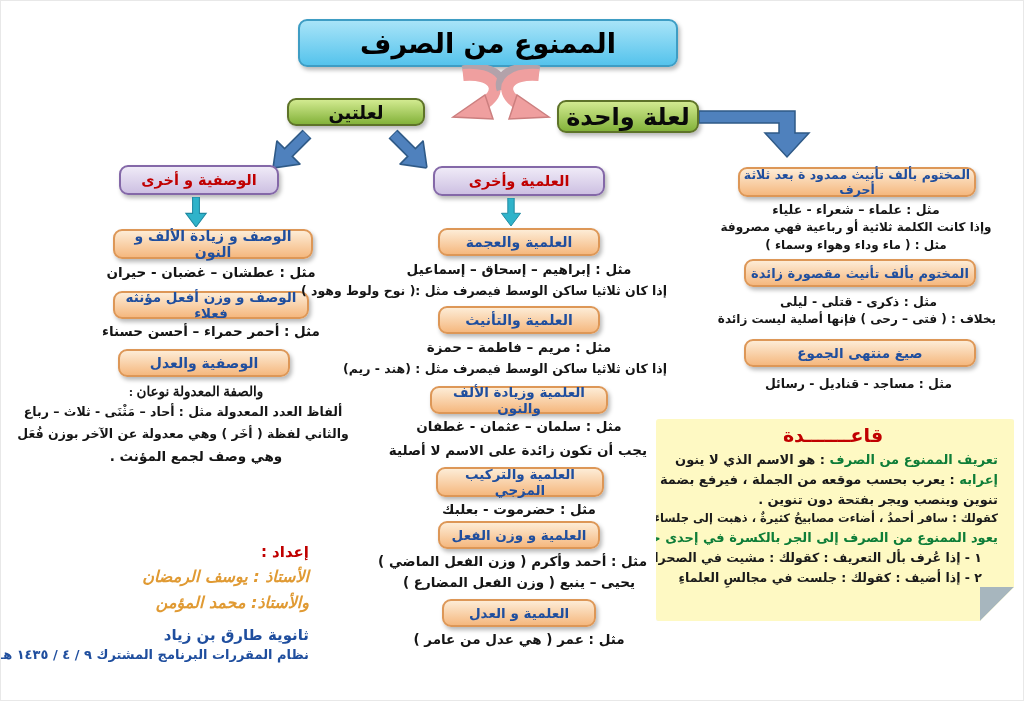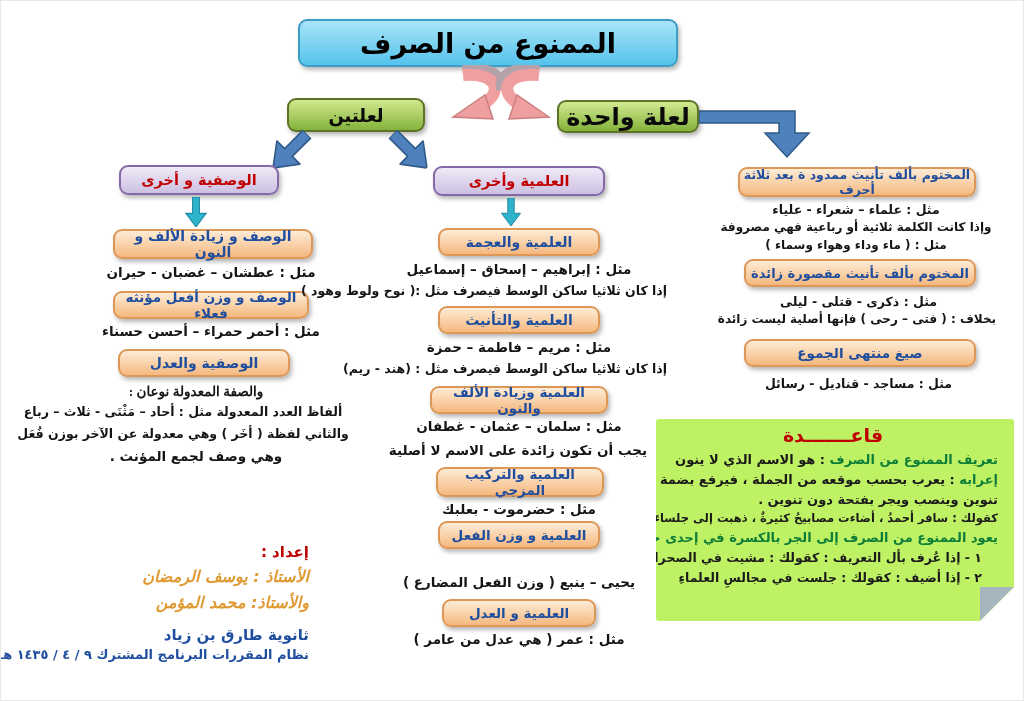--- a/index.html
+++ b/index.html
@@ -32,21 +32,21 @@
   .orange{--f1:#fdecd6;--f2:#f5b87f;--bc:#dd9757;color:#1f4e9e;}
   .tx{
     position:absolute;font-weight:bold;color:#151515;text-align:center;
     direction:rtl;font-size:13.5px;line-height:1.3;white-space:nowrap;
   }
   .sm{font-size:12.5px;}
   .xs{font-size:12px;}
   .arr{position:absolute;}
   .note{
     position:absolute;left:655px;top:418px;width:358px;height:202px;
-    background:#bef264;border-radius:3px;box-sizing:border-box;
+    background:#fef9c3;border-radius:3px;box-sizing:border-box;
     padding:4px 16px 4px 12px;direction:rtl;
     clip-path:polygon(0 0,100% 0,100% calc(100% - 34px),calc(100% - 34px) 100%,0 100%);
     box-shadow:2px 2px 3px rgba(0,0,0,.15);
   }
   .note .fold{
     position:absolute;right:0;bottom:0;width:34px;height:34px;
     background:#a7b6be;clip-path:polygon(0 0,100% 0,0 100%);
   }
   .note h2{
     margin:1px 0 4px;text-align:center;color:#c00000;font-size:19px;
@@ -74,21 +74,21 @@
 
   <svg class="arr" style="left:410px;top:64px;" width="180" height="68" viewBox="0 0 180 68">
     <path d="M52,7 C80,1 92,13 88,24" stroke="#b3a2aa" stroke-width="13" fill="none"></path>
     <path d="M52,10 C82,7 94,24 74,38" stroke="#ef9f9f" stroke-width="12" fill="none"></path>
     <polygon points="42,52 74,30 82,54" fill="#ef9f9f" stroke="#cc7f7f" stroke-width="1.5"></polygon>
     <path d="M128,7 C100,1 88,13 92,24" stroke="#b3a2aa" stroke-width="13" fill="none"></path>
     <path d="M128,10 C98,7 86,24 106,38" stroke="#ef9f9f" stroke-width="12" fill="none"></path>
     <polygon points="138,52 106,30 98,54" fill="#ef9f9f" stroke="#cc7f7f" stroke-width="1.5"></polygon>
   </svg>
 
-  <div class="plaque green" style="left:286px;top:97px;width:138px;height:34px;font-size:18px;">
+  <div class="plaque green" style="left:286px;top:97px;width:138px;height:28px;font-size:18px;">
     <span>لعلتين</span>
   </div>
   <div class="plaque green" style="left:556px;top:99px;width:142px;height:33px;font-size:24px;">
     <span>لعلة واحدة</span>
   </div>
 
   <svg class="arr" style="left:272px;top:126px;transform:rotate(45deg);" width="34" height="48" viewBox="0 0 30 44">
     <polygon points="10,0 20,0 20,24 30,24 15,44 0,24 10,24" fill="#4f81bd" stroke="#2f5a87" stroke-width="1.5"></polygon>
   </svg>
   <svg class="arr" style="left:392px;top:126px;transform:rotate(-45deg);" width="34" height="48" viewBox="0 0 30 44">
@@ -150,20 +150,21 @@
   <div class="tx" style="left:390px;top:441px;width:256px;">يجب أن تكون زائدة على الاسم لا أصلية</div>
 
   <div class="plaque orange" style="left:435px;top:466px;width:168px;height:30px;font-size:13.5px;">
     <span>العلمية والتركيب المزجي</span>
   </div>
   <div class="tx" style="left:420px;top:500px;width:196px;">مثل : حضرموت - بعلبك</div>
 
   <div class="plaque orange" style="left:437px;top:520px;width:162px;height:28px;font-size:13.5px;">
     <span>العلمية و وزن الفعل</span>
   </div>
+  <div class="tx" style="left:390px;top:552px;width:256px;">مثل : أحمد وأكرم ( وزن الفعل الماضي )</div>
   <div class="tx" style="left:395px;top:573px;width:246px;">يحيى – ينبع ( وزن الفعل المضارع )</div>
 
   <div class="plaque orange" style="left:441px;top:598px;width:154px;height:28px;font-size:13.5px;">
     <span>العلمية و العدل</span>
   </div>
   <div class="tx" style="left:400px;top:630px;width:236px;">مثل : عمر ( هي عدل من عامر )</div>
 
   <div class="plaque orange" style="left:737px;top:166px;width:238px;height:30px;font-size:12.5px;">
     <span>المختوم بألف تأنيث ممدود ة بعد ثلاثة أحرف</span>
   </div>

